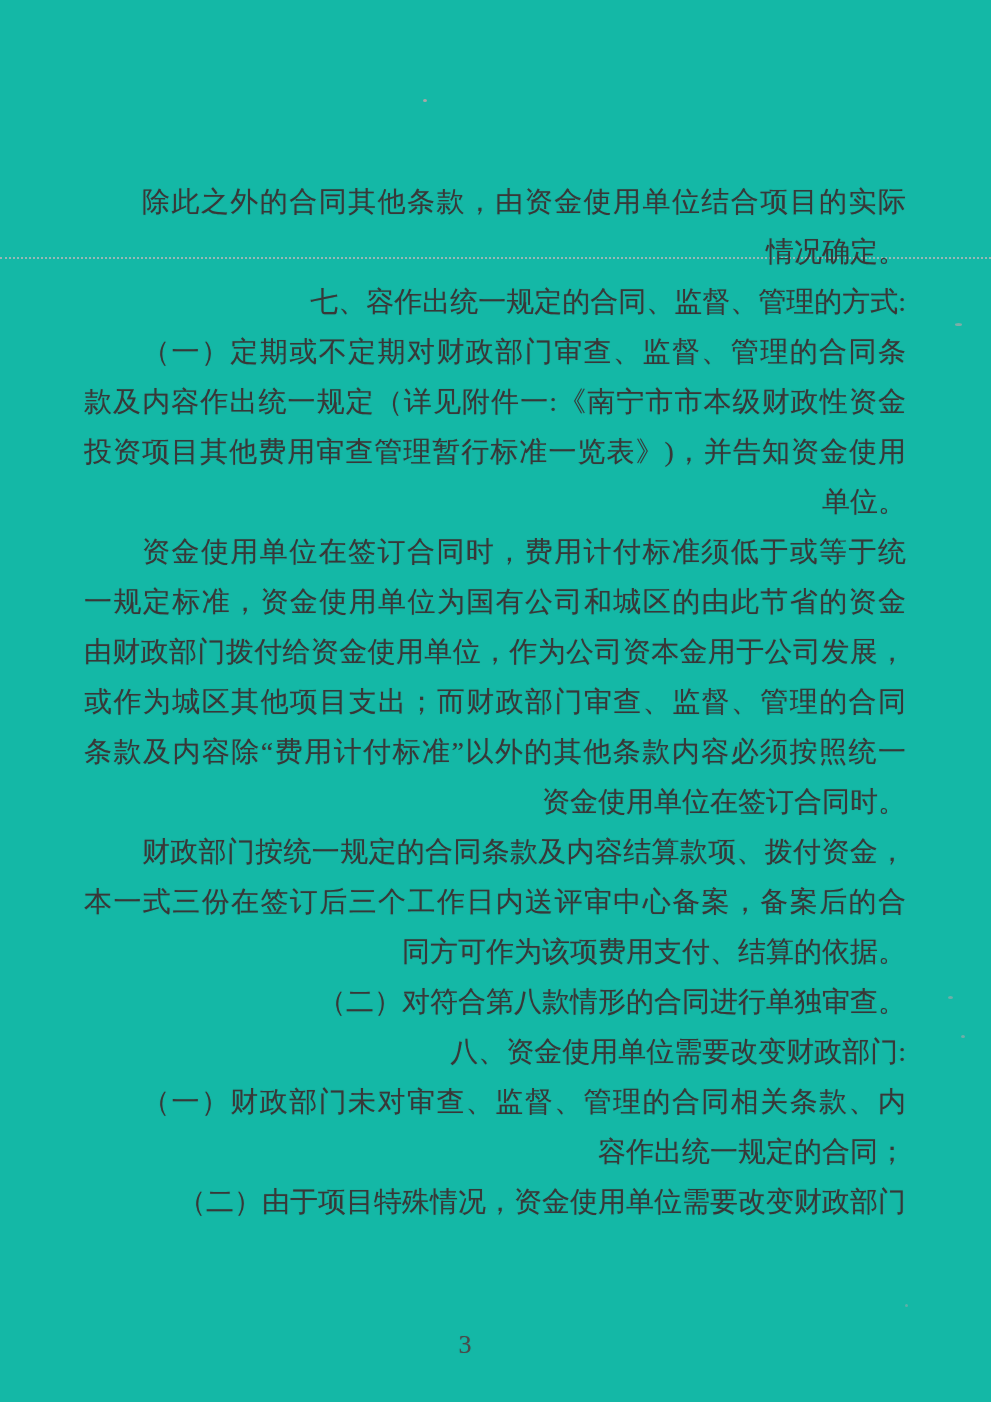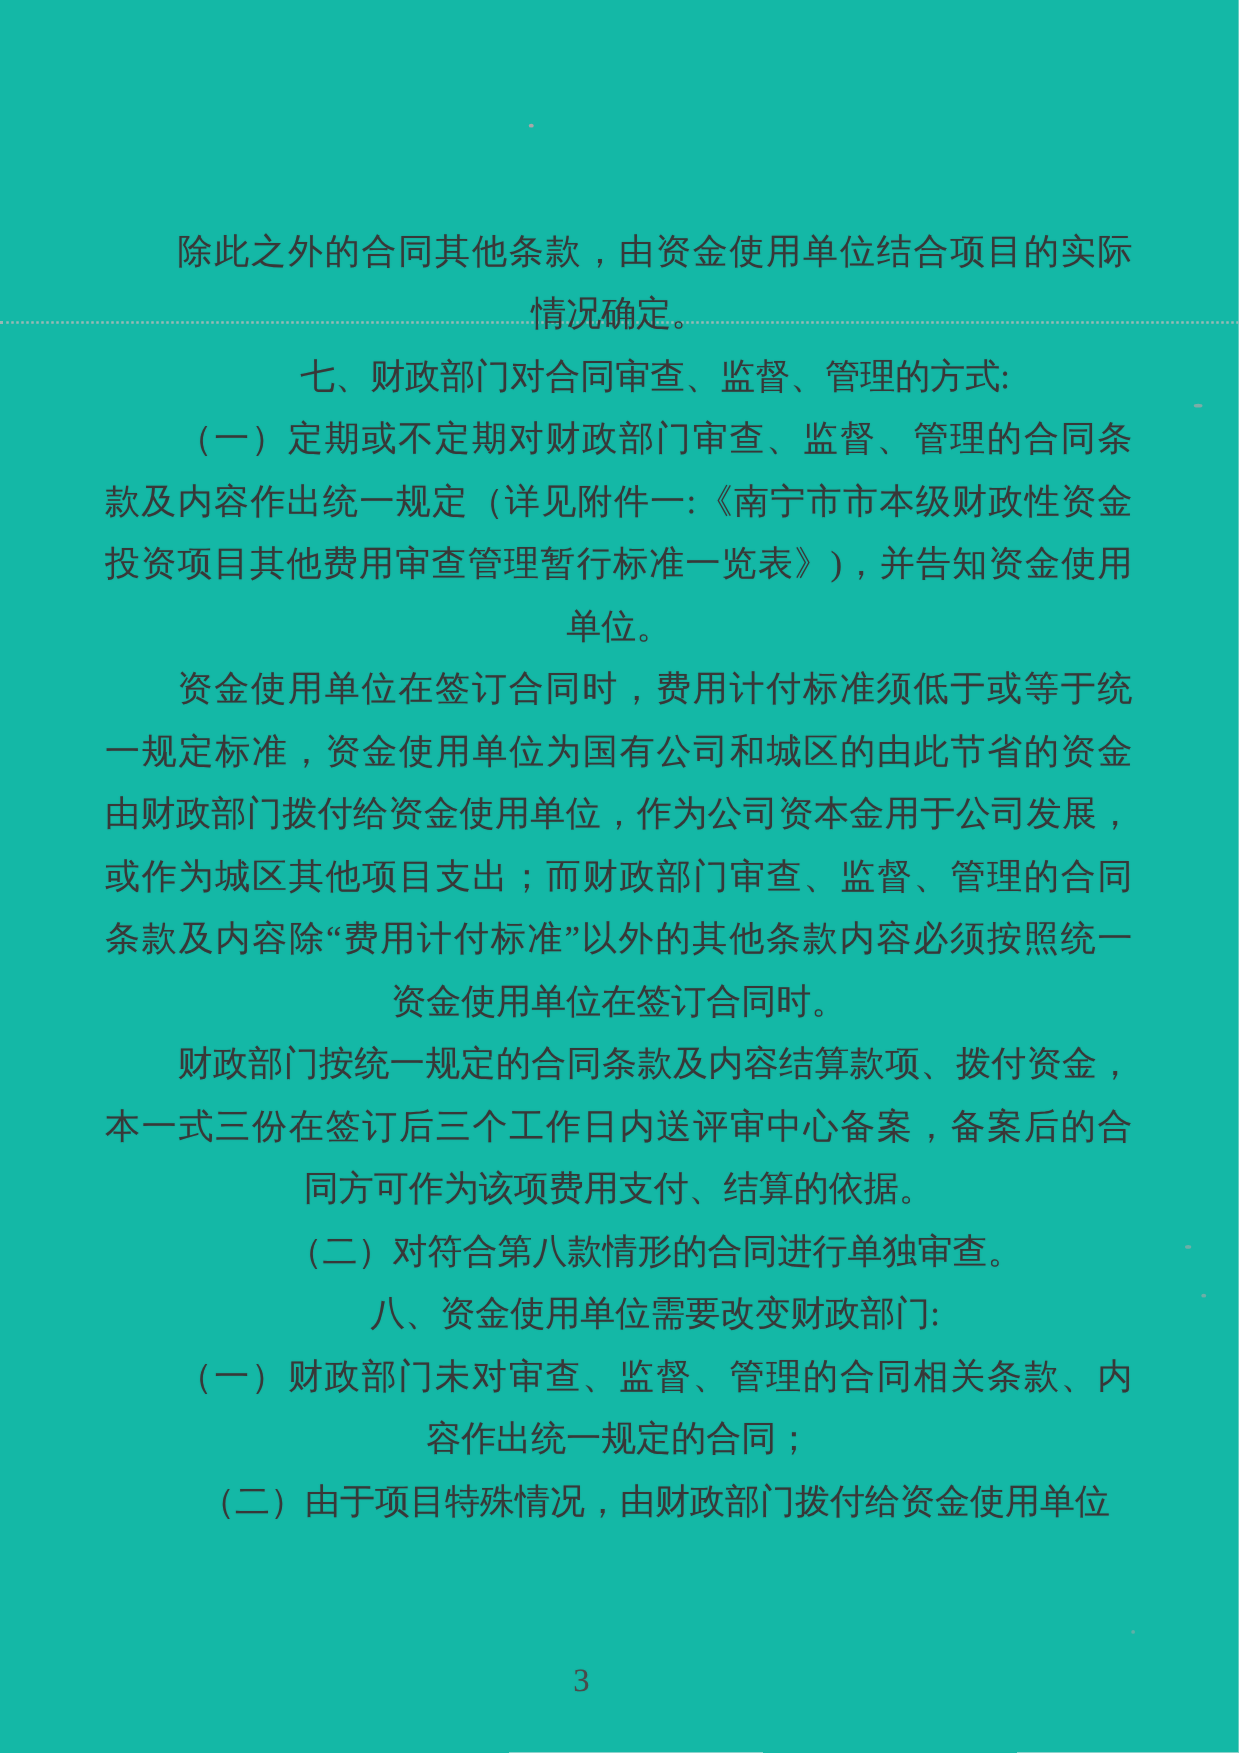--- a/index.html
+++ b/index.html
@@ -24,21 +24,21 @@
     font-size: 28px;
     line-height: 50px;
     color: #383838;
     text-shadow: 0 0 1px rgba(55,55,55,0.35);
   }
   .paragraph { margin: 0; padding: 0; }
   .line {
     height: 50px;
     overflow: hidden;
     white-space: normal;
-    text-align: center;
+    text-align: right;
     word-break: keep-all;
   }
   .line.indent { padding-left: 58px; }
   .line.fill {
     text-align: justify;
     text-align-last: justify;
   }
   .dotted-rule {
     position: absolute;
     left: 0;
@@ -71,21 +71,21 @@
 
 <div class="page">
   <div class="dotted-rule"></div>
 
   <div class="body-text">
       <div class="paragraph">
         <div class="line indent fill">除此之外的合同其他条款，由资金使用单位结合项目的实际</div>
         <div class="line">情况确定。</div>
       </div>
       <div class="paragraph">
-        <div class="line indent">七、财政部门对合同审查、监督、管理的方式:</div>
+        <div class="line indent">七、容作出统一规定的合同、监督、管理的方式:</div>
       </div>
       <div class="paragraph">
         <div class="line indent fill">（一）定期或不定期对财政部门审查、监督、管理的合同条</div>
         <div class="line fill">款及内容作出统一规定（详见附件一:《南宁市市本级财政性资金</div>
         <div class="line fill">投资项目其他费用审查管理暂行标准一览表》)，并告知资金使用</div>
         <div class="line">单位。</div>
       </div>
       <div class="paragraph">
         <div class="line indent fill">资金使用单位在签订合同时，费用计付标准须低于或等于统</div>
         <div class="line fill">一规定标准，资金使用单位为国有公司和城区的由此节省的资金</div>
@@ -103,21 +103,21 @@
         <div class="line indent">（二）对符合第八款情形的合同进行单独审查。</div>
       </div>
       <div class="paragraph">
         <div class="line indent">八、资金使用单位需要改变财政部门:</div>
       </div>
       <div class="paragraph">
         <div class="line indent fill">（一）财政部门未对审查、监督、管理的合同相关条款、内</div>
         <div class="line">容作出统一规定的合同；</div>
       </div>
       <div class="paragraph">
-        <div class="line indent">（二）由于项目特殊情况，由财政部门拨付给资金使用单位</div>
+        <div class="line indent">（二）由于项目特殊情况，资金使用单位需要改变财政部门</div>
       </div>
     </div>
 
   <div class="page-number">3</div>
 
   <span class="speck s1"></span>
   <span class="speck s2"></span>
   <span class="speck s3"></span>
   <span class="speck s4"></span>
   <span class="speck s5"></span>

